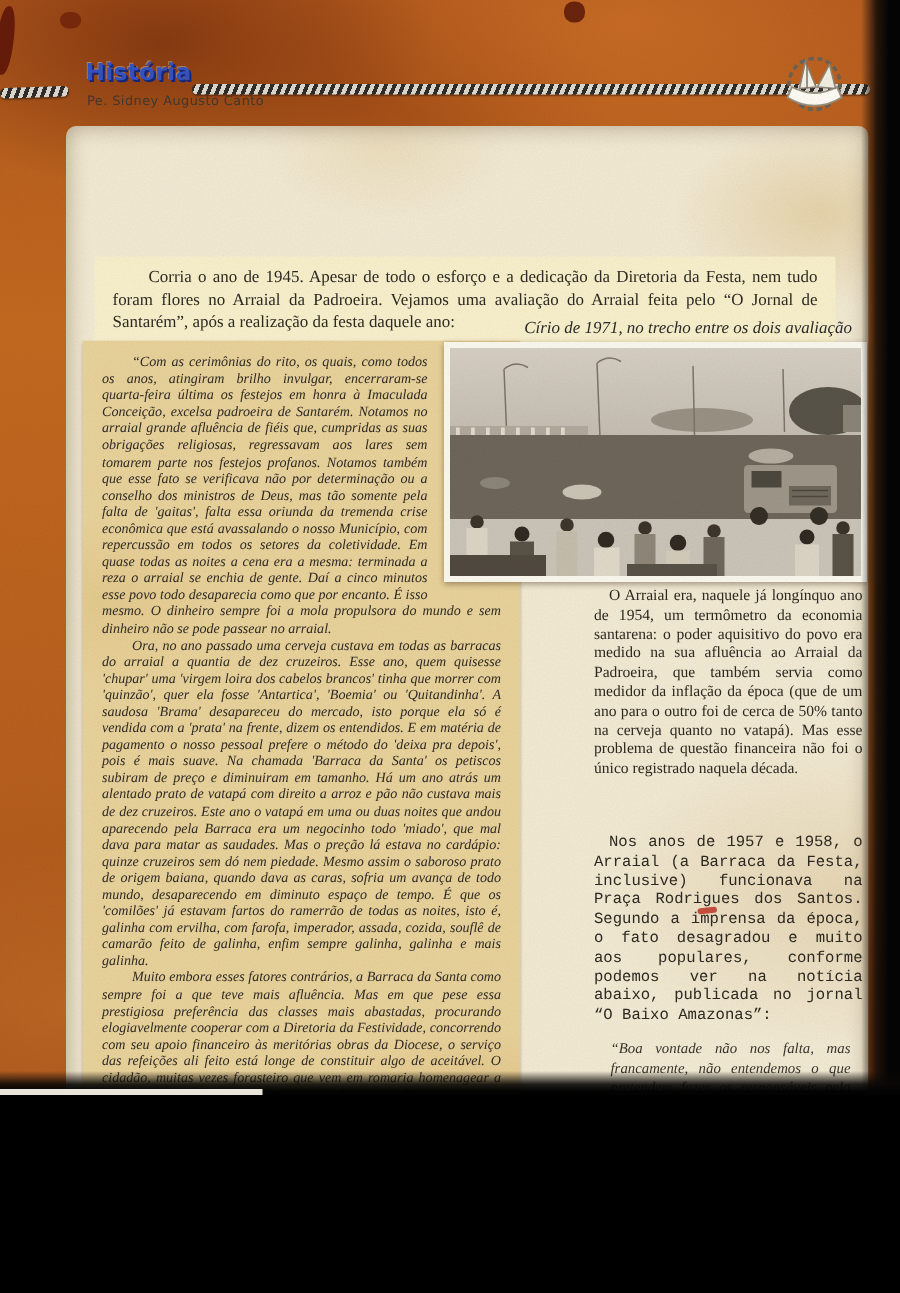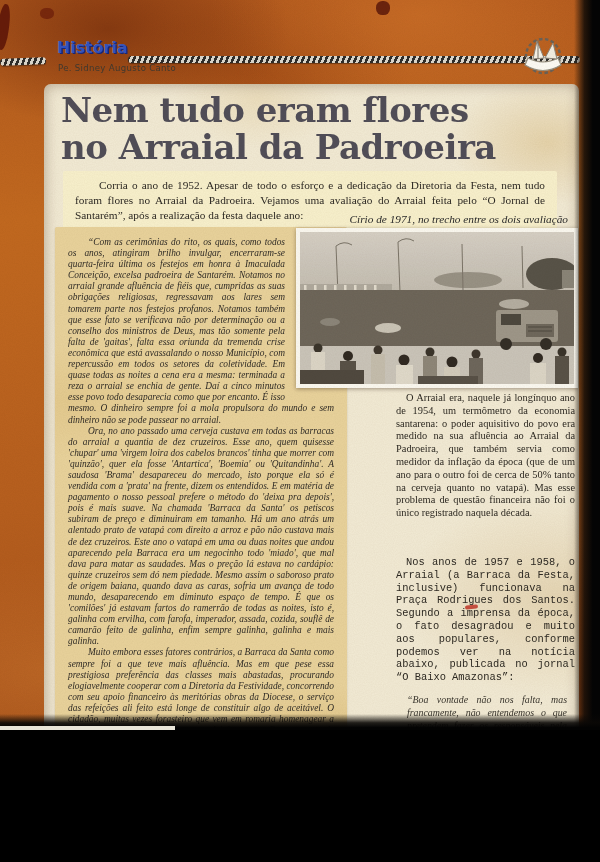--- a/index.html
+++ b/index.html
@@ -103,26 +103,22 @@
       <circle cx="26" cy="24" r="17" fill="none" stroke="#6b6257" stroke-width="2.4" stroke-dasharray="3.5 2.5" transform="rotate(12 26 24)"></circle>
       <path d="M8,33 Q26,44 44,33 L41,26 Q26,34 11,26 Z" fill="#fdfcf6" stroke="#97907f" stroke-width="1.2"></path>
       <path d="M16,27 L20,9 L27,26 Z" fill="#f7f4ea" stroke="#8d867a" stroke-width="1"></path>
       <path d="M28,26 L36,11 L40,27 Z" fill="#f2efe4" stroke="#8d867a" stroke-width="1"></path>
       <line x1="21" y1="8" x2="21" y2="27" stroke="#7a7468" stroke-width="1"></line>
     </svg>
   </div>
 
   <div class="abs panel"></div>
 
-  <div class="abs title">
-    <div>Nem tudo eram flores</div>
-    <div>no Arraial da Padroeira</div>
-  </div>
-
-  <div class="abs intro">Corria o ano de 1952. Apesar de todo o esforço e a dedicação da Diretoria da Festa, nem tudo foram flores no Arraial da Padroeira. Vejamos uma avaliação do Arraial feita pelo “O Jornal de Santarém”, após a realização da festa daquele ano:</div>
+
+  <div class="abs intro">Corria o ano de 1945. Apesar de todo o esforço e a dedicação da Diretoria da Festa, nem tudo foram flores no Arraial da Padroeira. Vejamos uma avaliação do Arraial feita pelo “O Jornal de Santarém”, após a realização da festa daquele ano:</div>
 
   <div class="abs quote-box">
     <div class="photo-spacer"></div>
     <div class="qpara">“Com as cerimônias do rito, os quais, como todos os anos, atingiram brilho invulgar, encerraram-se quarta-feira última os festejos em honra à Imaculada Conceição, excelsa padroeira de Santarém. Notamos no arraial grande afluência de fiéis que, cumpridas as suas obrigações religiosas, regressavam aos lares sem tomarem parte nos festejos profanos. Notamos também que esse fato se verificava não por determinação ou a conselho dos ministros de Deus, mas tão somente pela falta de 'gaitas', falta essa oriunda da tremenda crise econômica que está avassalando o nosso Município, com repercussão em todos os setores da coletividade. Em quase todas as noites a cena era a mesma: terminada a reza o arraial se enchia de gente. Daí a cinco minutos esse povo todo desaparecia como que por encanto. É isso mesmo. O dinheiro sempre foi a mola propulsora do mundo e sem dinheiro não se pode passear no arraial.</div>
     <div class="qpara">Ora, no ano passado uma cerveja custava em todas as barracas do arraial a quantia de dez cruzeiros. Esse ano, quem quisesse 'chupar' uma 'virgem loira dos cabelos brancos' tinha que morrer com 'quinzão', quer ela fosse 'Antartica', 'Boemia' ou 'Quitandinha'. A saudosa 'Brama' desapareceu do mercado, isto porque ela só é vendida com a 'prata' na frente, dizem os entendidos. E em matéria de pagamento o nosso pessoal prefere o método do 'deixa pra depois', pois é mais suave. Na chamada 'Barraca da Santa' os petiscos subiram de preço e diminuiram em tamanho. Há um ano atrás um alentado prato de vatapá com direito a arroz e pão não custava mais de dez cruzeiros. Este ano o vatapá em uma ou duas noites que andou aparecendo pela Barraca era um negocinho todo 'miado', que mal dava para matar as saudades. Mas o preção lá estava no cardápio: quinze cruzeiros sem dó nem piedade. Mesmo assim o saboroso prato de origem baiana, quando dava as caras, sofria um avança de todo mundo, desaparecendo em diminuto espaço de tempo. É que os 'comilões' já estavam fartos do ramerrão de todas as noites, isto é, galinha com ervilha, com farofa, imperador, assada, cozida, souflê de camarão feito de galinha, enfim sempre galinha, galinha e mais galinha.</div>
     <div class="qpara">Muito embora esses fatores contrários, a Barraca da Santa como sempre foi a que teve mais afluência. Mas em que pese essa prestigiosa preferência das classes mais abastadas, procurando elogiavelmente cooperar com a Diretoria da Festividade, concorrendo com seu apoio financeiro às meritórias obras da Diocese, o serviço das refeições ali feito está longe de constituir algo de aceitável. O cidadão, muitas vezes forasteiro que vem em romaria homenagear a milagrosa padroeira dos mocorongos [sic], entra na Barraca certo de que irá saborear deliciosos pratos regionais e logo fica surpreendido, porque o que menos encontra ali é prato regional, desta ou de outras regiões”.</div>
   </div>
 
   <div class="abs photo-caption">Círio de 1971, no trecho entre os dois avaliação</div>
   <div class="abs photo">

